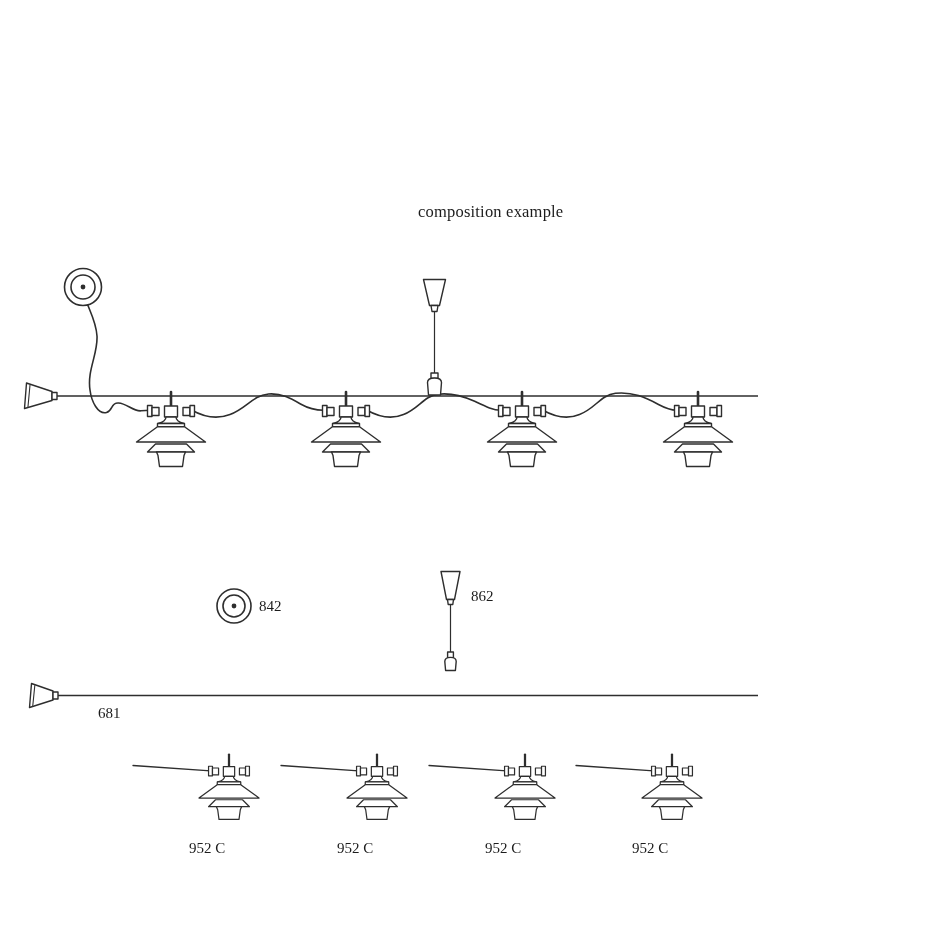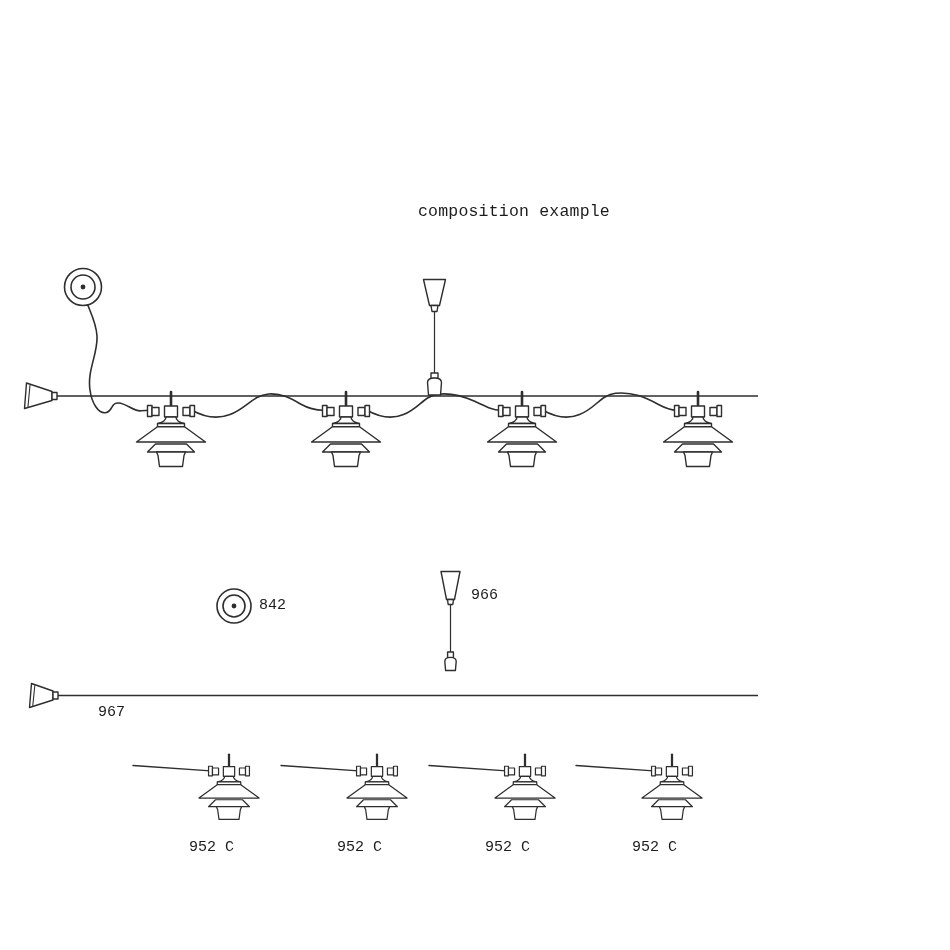--- a/index.html
+++ b/index.html
@@ -1,20 +1,20 @@
 <!DOCTYPE html>
 <html><head>
 <meta charset="utf-8">
 <style>
   html,body{margin:0;padding:0;background:#ffffff;}
   .canvas{
     position:relative;
     width:758px;height:950px;
     background:#ffffff;
-    font-family:Liberation Mono, monospace;
+    font-family:Liberation Serif, serif;
     overflow:hidden;
   }
   .drawing{position:absolute;left:0;top:0;}
   .label{
     position:absolute;
     color:#1c1c1c;
     font-size:15px;
     line-height:1.1;
     white-space:nowrap;
   }
@@ -163,22 +163,22 @@
         <use href="#lamp" transform="translate(525,758) scale(0.87)"></use>
         <use href="#lamp" transform="translate(672,758) scale(0.87)"></use>
       </g>
     </g>
   </svg>
 
   <div class="label title" style="left:418px;top:203px;">composition example</div>
 
   <div class="label" style="left:259px;top:598px;">842</div>
 
-  <div class="label" style="left:471px;top:588px;">966</div>
+  <div class="label" style="left:471px;top:588px;">862</div>
 
-  <div class="label" style="left:98px;top:705px;">967</div>
+  <div class="label" style="left:98px;top:705px;">681</div>
 
   <div class="label pendant-label" style="left:189px;top:840px;">952 C</div>
   <div class="label pendant-label" style="left:337px;top:840px;">952 C</div>
   <div class="label pendant-label" style="left:485px;top:840px;">952 C</div>
   <div class="label pendant-label" style="left:632px;top:840px;">952 C</div>
 
 </div>
 
 </body></html>

